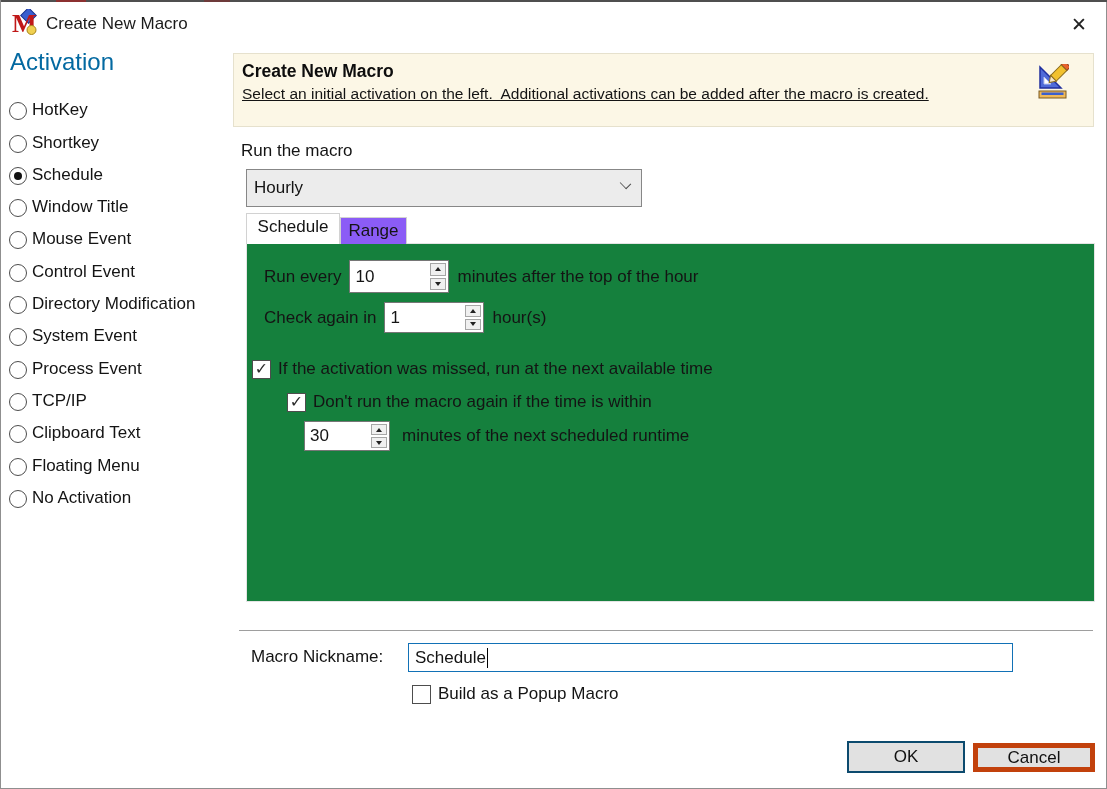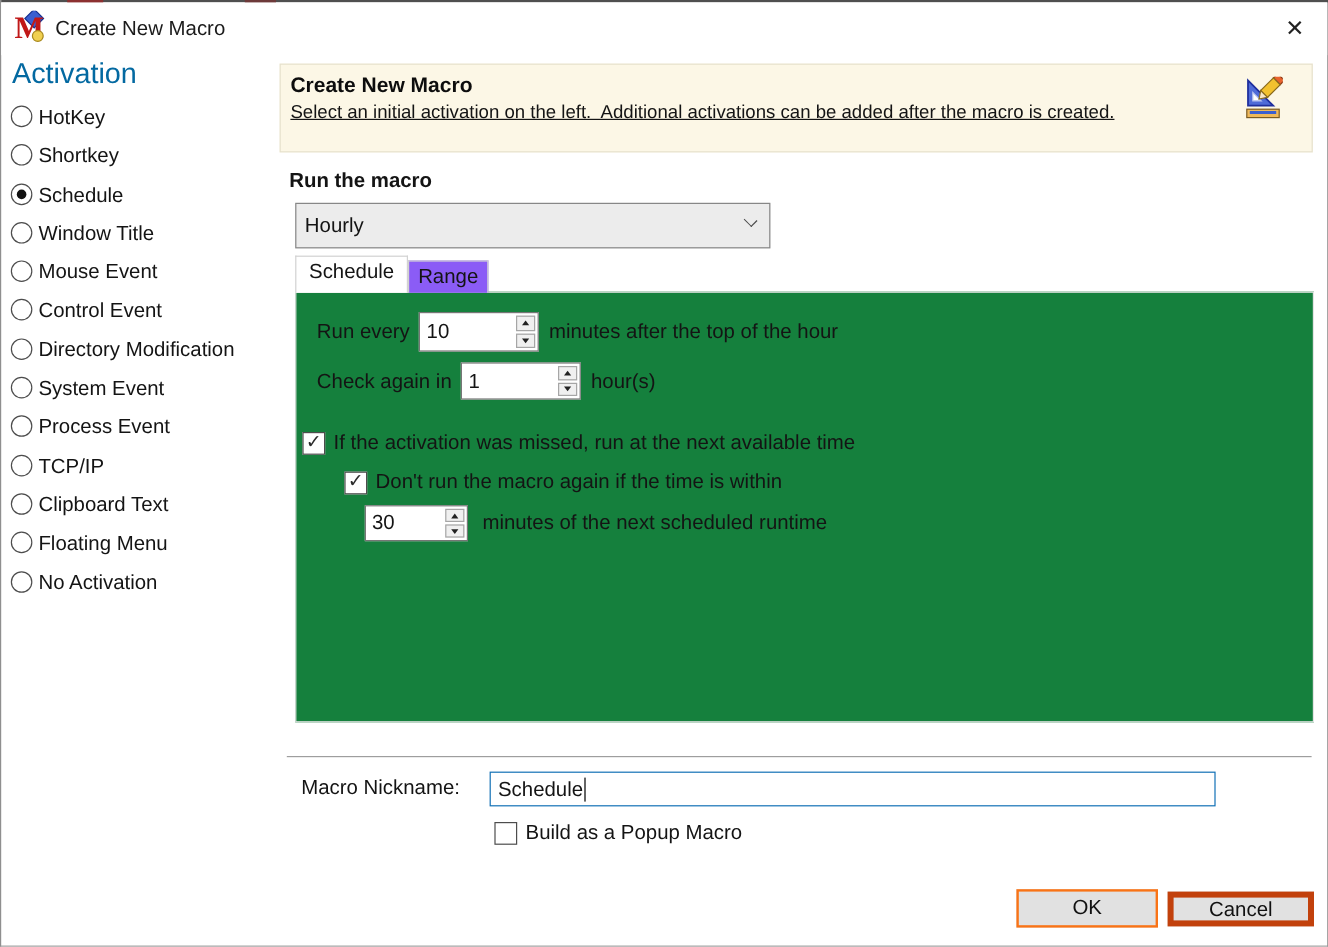--- a/index.html
+++ b/index.html
@@ -28,42 +28,42 @@
   .window-title { position: absolute; left: 45px; top: 12px; font-size: 17px; color: #1b1b1b; }
   .close-btn {
     position: absolute; left: 1058px; top: 6px; width: 40px; height: 32px;
     display: flex; align-items: center; justify-content: center;
     font-size: 19px; font-weight: 300; color: #222; cursor: default;
   }
 
   
   .sidebar-heading { position: absolute; left: 9px; top: 48px; font-size: 24px; color: #0369a1; }
   .radio-list { position: absolute; left: 8px; top: 88px; width: 222px; }
-  .radio-item { height: 32.3px; display: flex; align-items: flex-start; }
+  .radio-item { height: 32.3px; display: flex; align-items: flex-end; }
   .radio {
     width: 18px; height: 18px; border: 1px solid #4d4d4d; border-radius: 50%;
     background: #fff; flex: 0 0 18px; position: relative; margin-right: 5px;
   }
   .radio.selected::after {
     content: ""; position: absolute; left: 4px; top: 4px; width: 8px; height: 8px;
     border-radius: 50%; background: #111;
   }
   .radio-label { white-space: nowrap; }
 
   
   .banner {
     position: absolute; left: 232px; top: 53px; width: 861px; height: 74px;
     border: 1px solid #e6e1cd; padding: 7px 0 0 8px;
   }
   .banner-title { font-size: 17.5px; font-weight: bold; color: #0d0d0d; }
   .banner-subtitle { font-size: 15.5px; margin-top: 3px; white-space: pre-wrap; text-decoration: underline; }
   .banner-icon { position: absolute; left: 803px; top: 10px; width: 32px; height: 36px; }
 
   
-  .run-heading { position: absolute; left: 240px; top: 141px; font-size: 17px; font-weight: bold; }
+  .run-heading { position: absolute; left: 240px; top: 141px; font-size: 17px; font-weight: normal; }
   .dropdown {
     position: absolute; left: 245px; top: 169px; width: 396px; height: 38px;
     background: #ececec; border: 1px solid #878787;
     display: flex; align-items: center; padding-left: 7px;
   }
   .chevron-down {
     position: absolute; right: 11px; top: 9px; width: 9px; height: 9px;
     border-right: 1.6px solid #4a4a4a; border-bottom: 1.6px solid #4a4a4a;
     transform: rotate(45deg) scale(1, 0.8); transform-origin: center;
   }
@@ -124,21 +124,21 @@
     border: 1px solid #1271b6; background: #fff;
     display: flex; align-items: center; padding-left: 6px;
   }
   .caret { display: inline-block; width: 1px; height: 20px; background: #000; margin-left: 1px; }
   .popup-row { position: absolute; left: 411px; top: 684px; display: flex; align-items: center; white-space: nowrap; }
 
   .btn {
     position: absolute; background: #e1e1e1; display: flex; align-items: center; justify-content: center;
     font-size: 17px; color: #111;
   }
-  .btn-ok { left: 846px; top: 741px; width: 118px; height: 32px; border: 2px solid #f97316; }
+  .btn-ok { left: 846px; top: 741px; width: 118px; height: 32px; border: 2px solid #0c4a6e; }
   .btn-cancel { left: 972px; top: 743px; width: 122px; height: 29px; border: 5px solid #c2410c; }
 </style>
 </head>
 <body>
 
 <div class="dialog">
 
   <div class="top-strip"></div>
   <div class="top-frag1"></div>
   <div class="top-frag2"></div>

